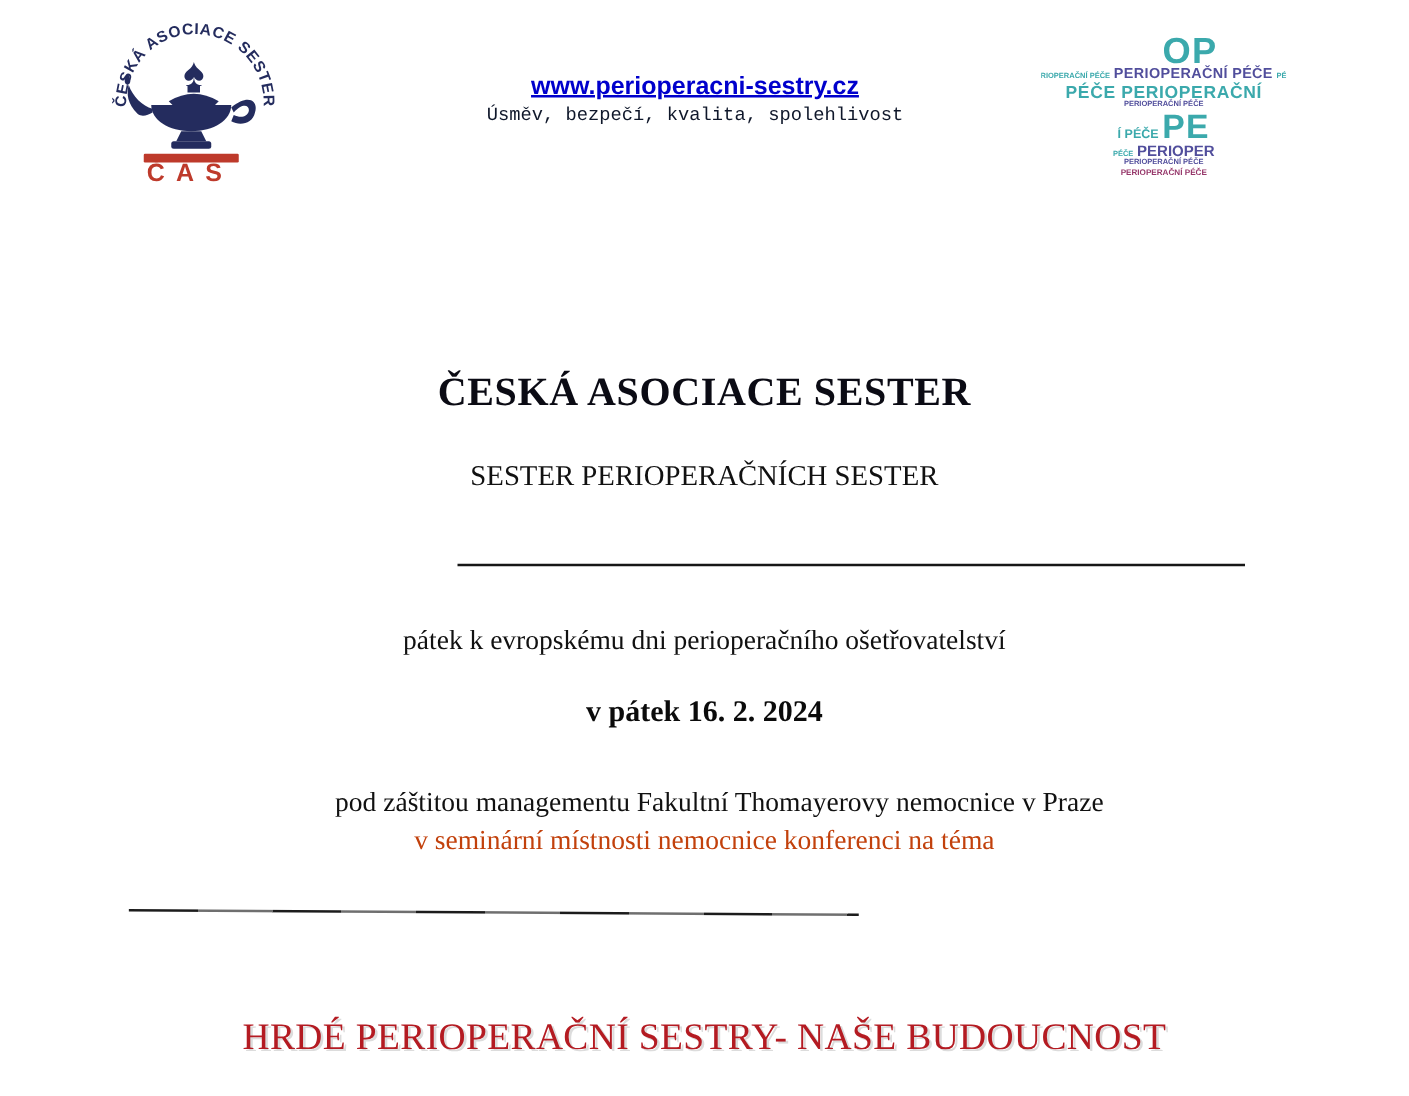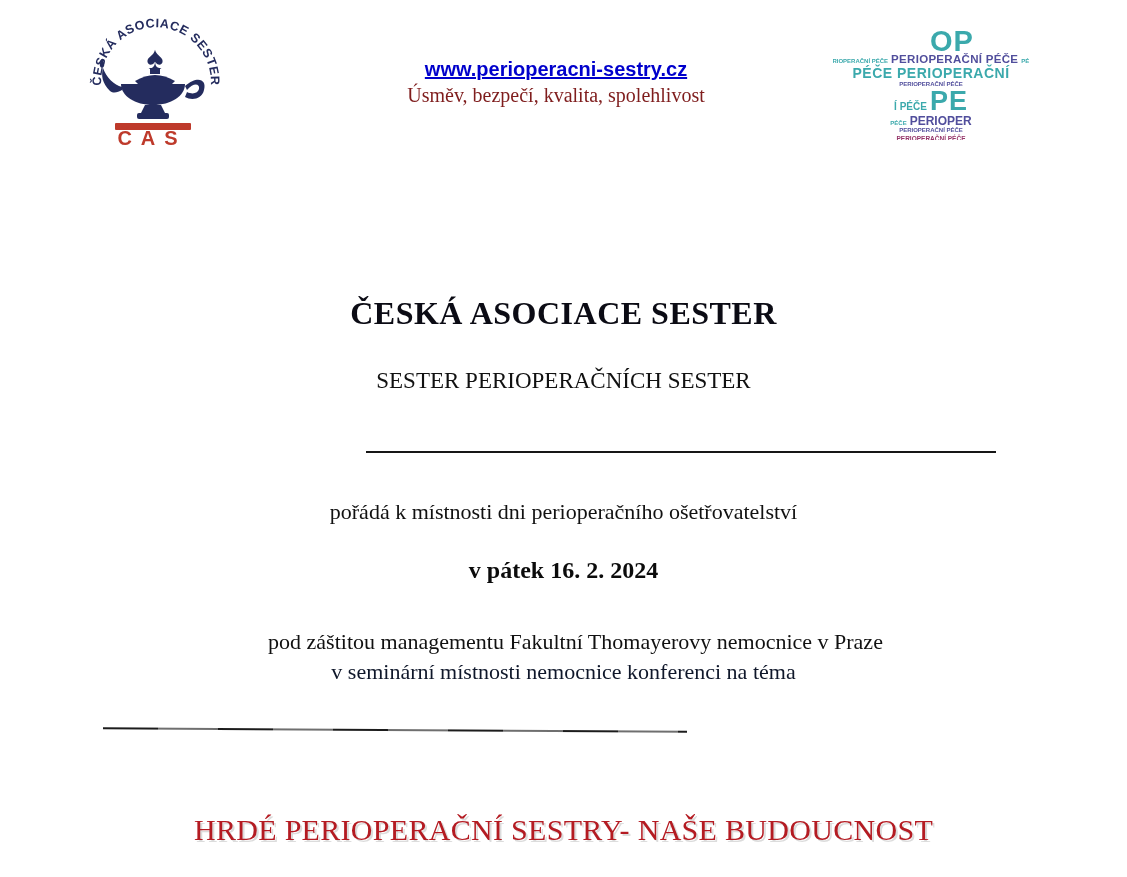--- a/index.html
+++ b/index.html
@@ -16,22 +16,22 @@
   
   .site-header{position:absolute;left:0;top:58px;width:1112px;text-align:center;}
   .site-link{
     font-family:"Liberation Sans", sans-serif;
     font-size:20px;font-weight:600;
     color:#0000CC;text-decoration:underline;
     display:inline-block;
   }
   .tagline{
     margin-top:3px;
-    font-family:Liberation Serif, serif;
-    font-size:20px;color:#7f1d1d;
+    font-family:Liberation Mono, monospace;
+    font-size:15px;color:#0f172a;
   }
   
   .wordcloud{
     position:absolute;left:833px;top:28px;width:196px;height:112px;
     font-family:"Liberation Sans", sans-serif;
     text-align:center;line-height:1;overflow:hidden;
     white-space:nowrap;
   }
   .wc-row{display:flex;justify-content:center;align-items:baseline;gap:3px;}
   .wc-big-top{font-size:29px;font-weight:bold;color:#3BA9AC;padding-left:42px;line-height:26px;letter-spacing:1px;}
@@ -63,21 +63,21 @@
   .date-line{
     position:absolute;left:0;top:557px;width:100%;text-align:center;
     font-size:24px;font-weight:bold;color:#0b0b0b;
   }
   .patronage-line{
     position:absolute;left:0;top:629px;width:100%;text-align:center;
     font-size:22px;color:#111;padding-left:12px;
   }
   .venue-line{
     position:absolute;left:0;top:659px;width:100%;text-align:center;
-    font-size:22px;color:#0f172a;
+    font-size:22px;color:#c2410c;
   }
   .sep-line-2{
     position:absolute;left:103px;top:729px;width:584px;height:2px;
     background:repeating-linear-gradient(90deg,#1c1c1c 0 55px,#6f6f6f 55px 115px);
     transform:rotate(0.35deg);
   }
   .event-title{
     position:absolute;left:0;top:813px;width:100%;text-align:center;
     font-size:30px;font-weight:normal;letter-spacing:0.3px;
     color:#B41B22;
@@ -134,21 +134,21 @@
     <div class="wc-micro-purple">PERIOPERAČNÍ PÉČE</div>
     <div class="wc-micro-magenta">PERIOPERAČNÍ PÉČE</div>
   </div>
 
   <div class="doc-title">ČESKÁ ASOCIACE SESTER</div>
 
   <div class="doc-subtitle">SESTER PERIOPERAČNÍCH SESTER</div>
 
   <div class="sep-line-1"></div>
 
-  <div class="organizer-line">pořádá k místnosti dni perioperačního ošetřovatelství</div>
+  <div class="organizer-line">pátek k evropskému dni perioperačního ošetřovatelství</div>
 
   <div class="date-line">v pátek 16. 2. 2024</div>
 
   <div class="patronage-line">pod záštitou managementu Fakultní Thomayerovy nemocnice v Praze</div>
 
   <div class="venue-line">v seminární místnosti nemocnice konferenci na téma</div>
 
   <div class="sep-line-2"></div>
 
   <div class="event-title">HRDÉ PERIOPERAČNÍ SESTRY- NAŠE BUDOUCNOST</div>

